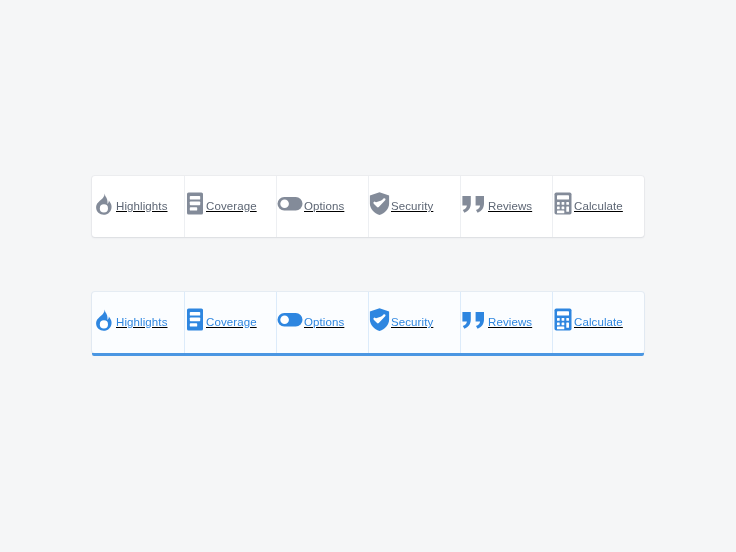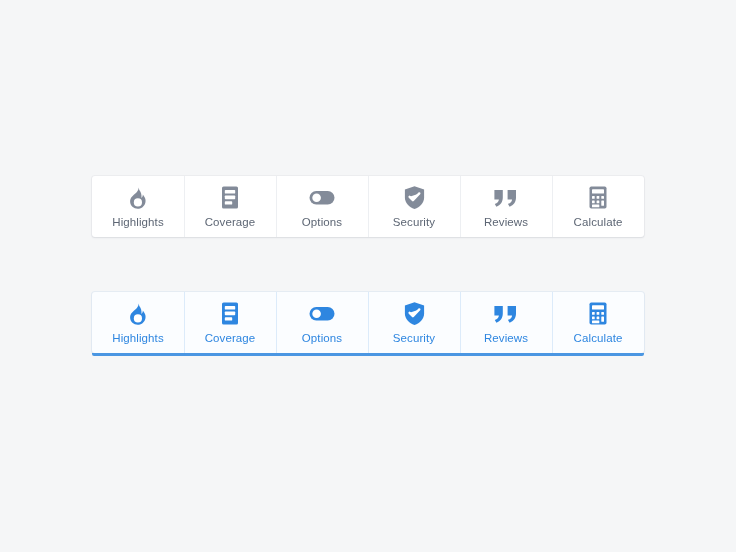--- a/index.html
+++ b/index.html
@@ -59,25 +59,26 @@
     height: 3px;
     background: #4a96e2;
     border-radius: 0 0 2px 2px;
   }
 
   
   .cell {
     flex: 1 1 0;
     position: relative;
     display: flex;
-    flex-direction: column;
+    flex-direction: row;
     align-items: center;
-    justify-content: center;
+    justify-content: flex-start;
     cursor: pointer;
     box-sizing: border-box;
+    text-decoration: underline;
   }
 
   .toolbar-default .cell + .cell::before,
   .toolbar-active .cell + .cell::before {
     content: "";
     position: absolute;
     left: 0;
     top: 0;
     bottom: 0;
     width: 1px;

